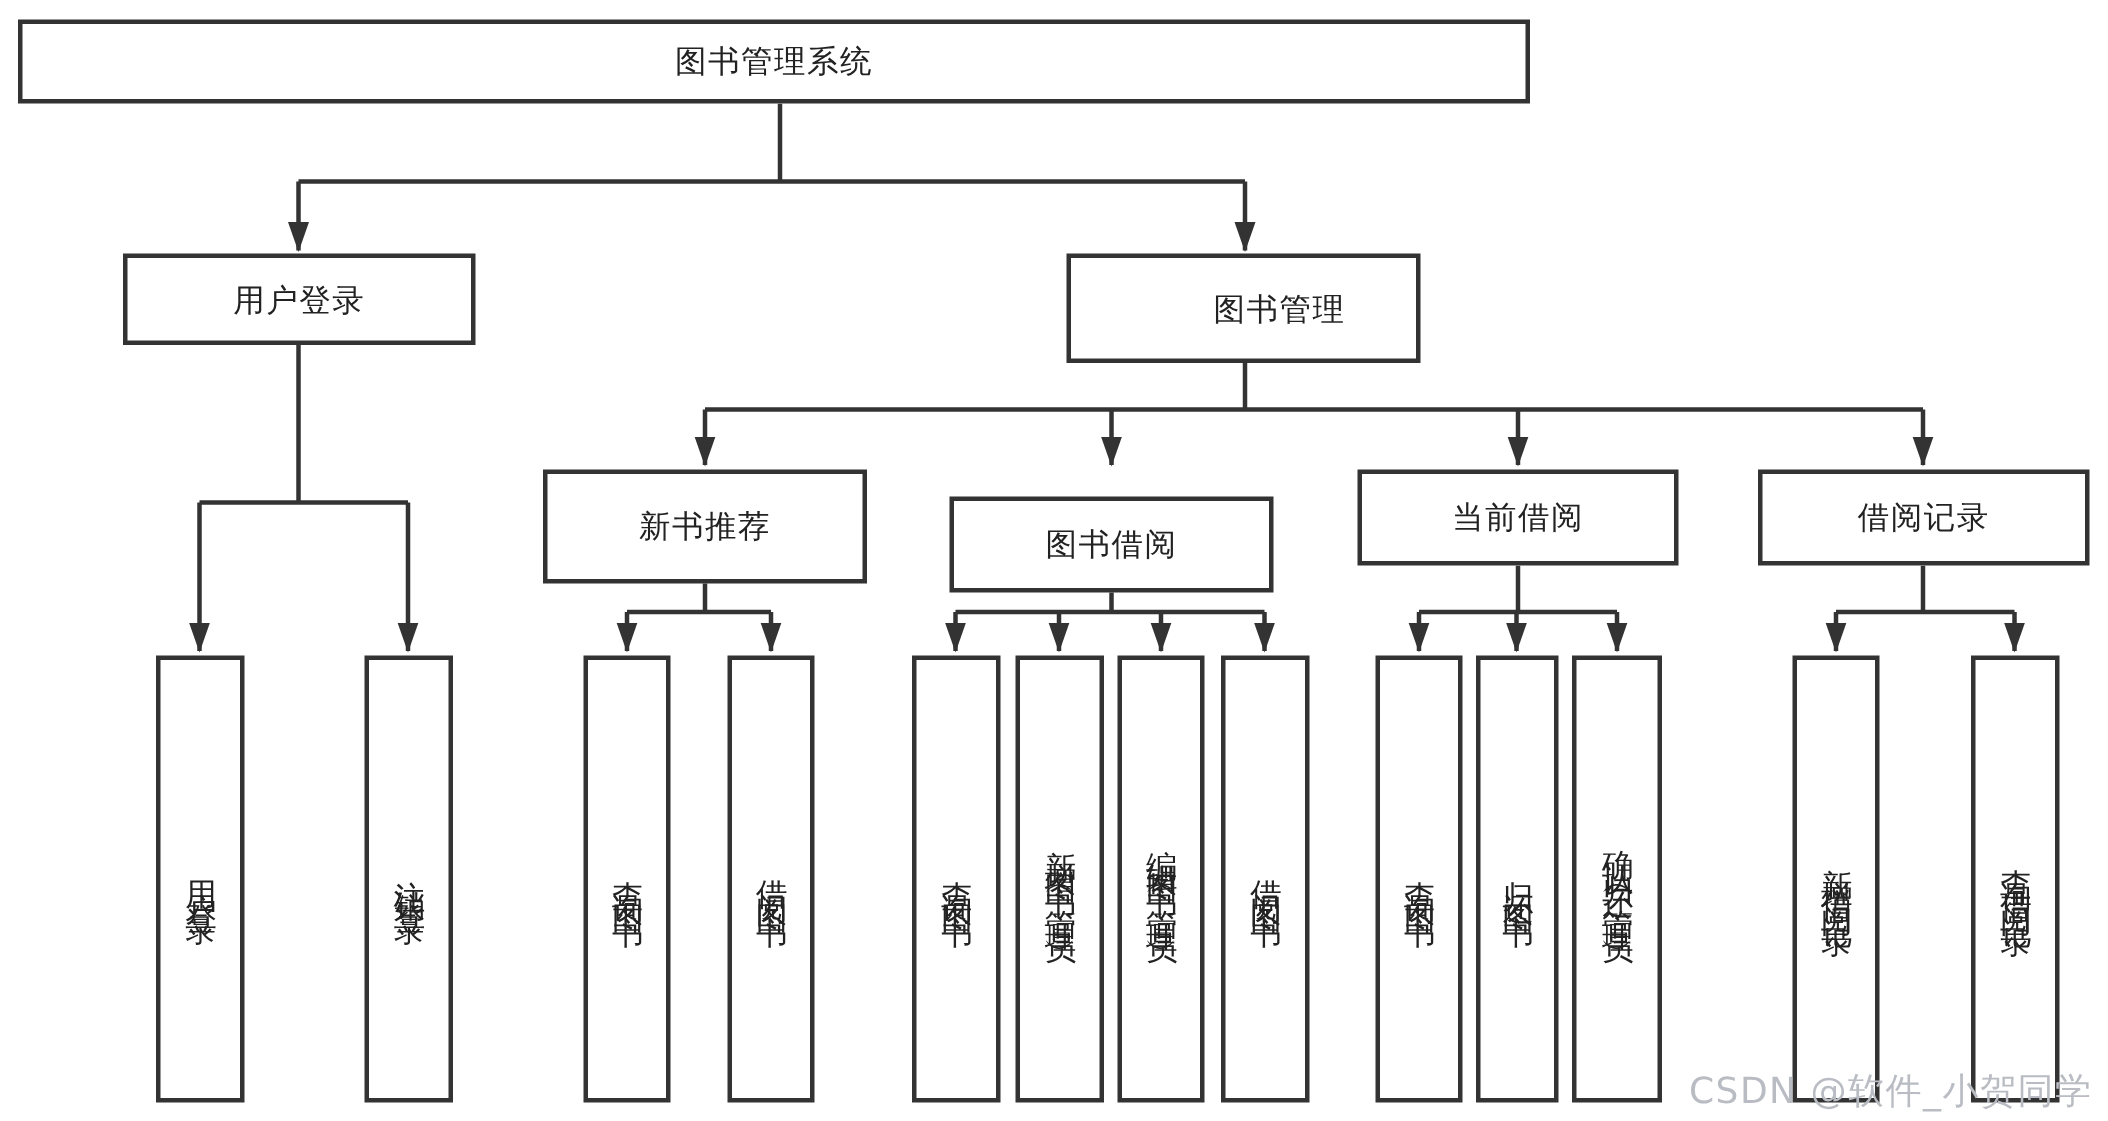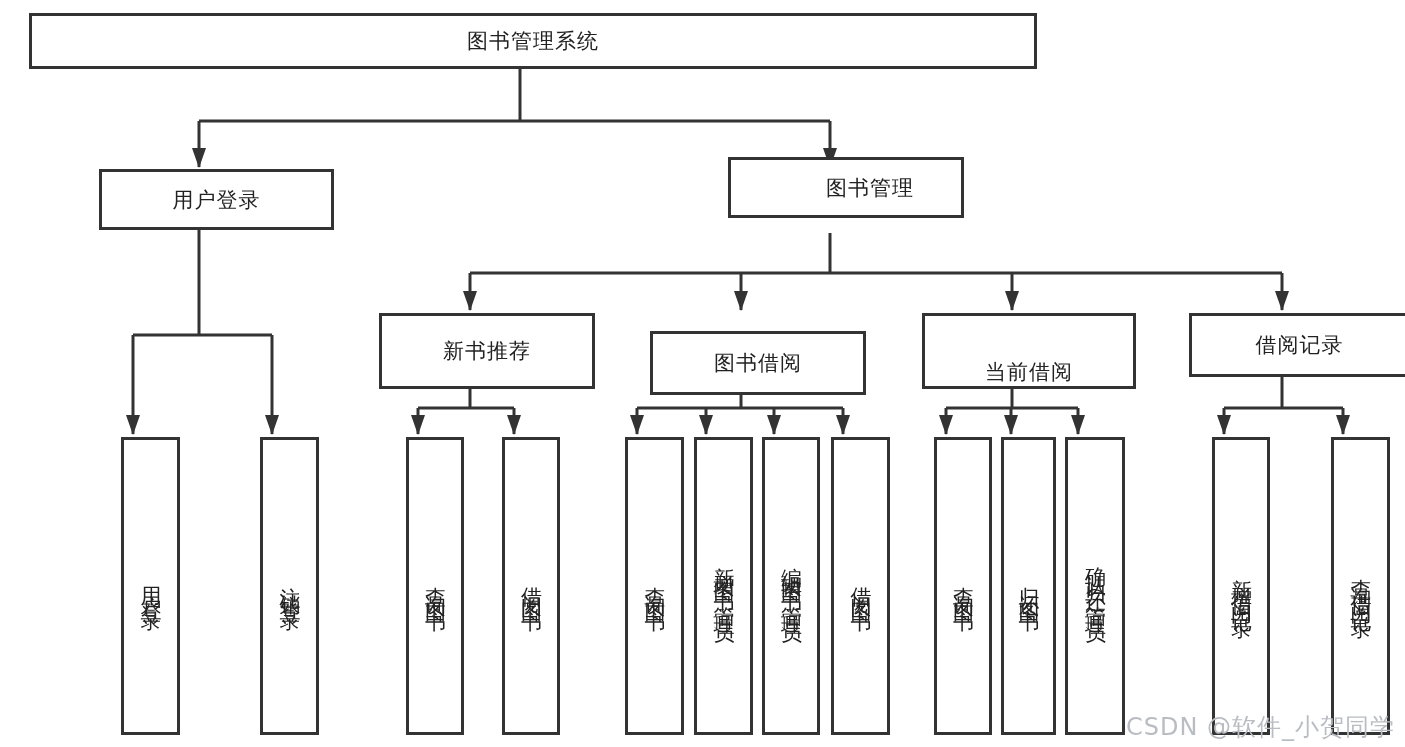--- a/index.html
+++ b/index.html
@@ -20,21 +20,20 @@
   .node{
     position:absolute;
     box-sizing:border-box;
     border:3px solid var(--line);
     background:var(--bg);
     display:flex;align-items:center;justify-content:center;
     color:var(--text);
     font-size:21px;
     letter-spacing:1px;
     white-space:nowrap;
-    margin-left:17px;
   }
   .leaf{
     font-size:21px;
   }
   .leaf .vtext{
     writing-mode:vertical-rl;
     text-orientation:mixed;
     letter-spacing:8px;
     line-height:1;
     white-space:nowrap;
@@ -104,31 +103,31 @@
     </g>
   </svg>
 
   <div class="node" style="left:12px;top:13px;width:1008px;height:56px;">
     <span>图书管理系统</span>
   </div>
 
   <div class="node" style="left:82px;top:169px;width:235px;height:61px;">
     <span>用户登录</span>
   </div>
-  <div class="node" style="left:711px;top:157px;width:236px;height:61px;padding-left:48px;">
+  <div class="node" style="left:711px;top:169px;width:236px;height:73px;padding-left:48px;">
     <span>图书管理</span>
   </div>
 
   <div class="node" style="left:362px;top:313px;width:216px;height:76px;">
     <span>新书推荐</span>
   </div>
   <div class="node" style="left:633px;top:331px;width:216px;height:64px;">
     <span>图书借阅</span>
   </div>
-  <div class="node" style="left:905px;top:313px;width:214px;height:76px;align-items:flex-end;">
+  <div class="node" style="left:905px;top:313px;width:214px;height:64px;">
     <span>当前借阅</span>
   </div>
   <div class="node" style="left:1172px;top:313px;width:221px;height:64px;">
     <span>借阅记录</span>
   </div>
 
   <div class="node leaf" style="left:104px;top:437px;width:59px;height:298px;">
     <span class="vtext">用户登录</span>
   </div>
   <div class="node leaf" style="left:243px;top:437px;width:59px;height:298px;">

